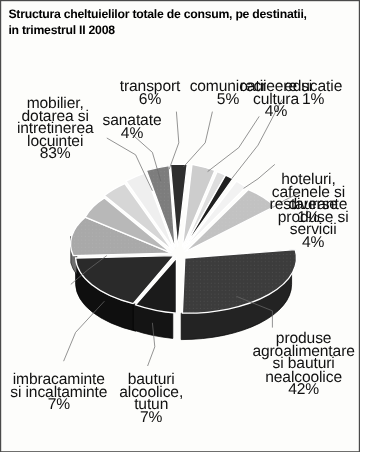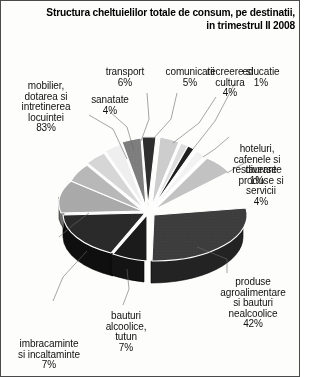--- a/index.html
+++ b/index.html
@@ -17,59 +17,59 @@
     overflow: hidden;
     font-family: "Liberation Sans", "DejaVu Sans", sans-serif;
     color: #111111;
   }
   
   #chart-title {
     position: absolute;
     top: 5px;
     left: 6px;
     width: 288px;
-    text-align: right;
+    text-align: left;
     font-size: 10.2px;
     font-weight: bold;
     line-height: 13px;
     letter-spacing: -0.2px;
     color: #000000;
     white-space: pre-line;
   }
   
   #pie-stage {
     position: absolute;
     left: 0;
     top: 0;
     width: 300px;
     height: 377px;
   }
   #pie-svg { display:block; }
   
   .lbl {
     position: absolute;
-    font-size: 10px;
+    font-size: 13px;
     line-height: 10.6px;
     color: #111111;
     white-space: pre-line;
     letter-spacing: -0.1px;
   }
   .lbl-c { text-align: center; }
 
   #lbl-mobilier   { left: 2px;   top: 80px;  width: 86px; }
   #lbl-sanatate   { left: 76px;  top: 94px;  width: 66px; text-align: center; }
   #lbl-transport  { left: 88px;  top: 66px;  width: 72px; }
   #lbl-comunicatii{ left: 155px; top: 66px;  width: 68px; }
   #lbl-recreere   { left: 198px; top: 66px;  width: 62px; }
   #lbl-educatie   { left: 230px; top: 66px;  width: 60px; }
   #lbl-hoteluri   { left: 214px; top: 96px;  width: 84px; margin-top: 47px; }
   #lbl-diverse    { left: 222px; top: 164px; width: 76px; }
   #lbl-produse    { left: 206px; top: 276px; width: 92px; }
   #lbl-bauturi    { left: 86px;  top: 310px; width: 78px; }
-  #lbl-imbracam   { left: 2px;   top: 310px; width: 92px; margin-top: 28px; }
+  #lbl-imbracam   { left: 2px;   top: 310px; width: 92px; }
   #lbl-locuinta   { left: 2px;   top: 166px; width: 82px; }
 </style>
 </head>
 <body>
 
 <div id="page">
 
   <div id="chart-title">Structura cheltuielilor totale de consum, pe destinatii,
 in trimestrul II 2008</div>
 

